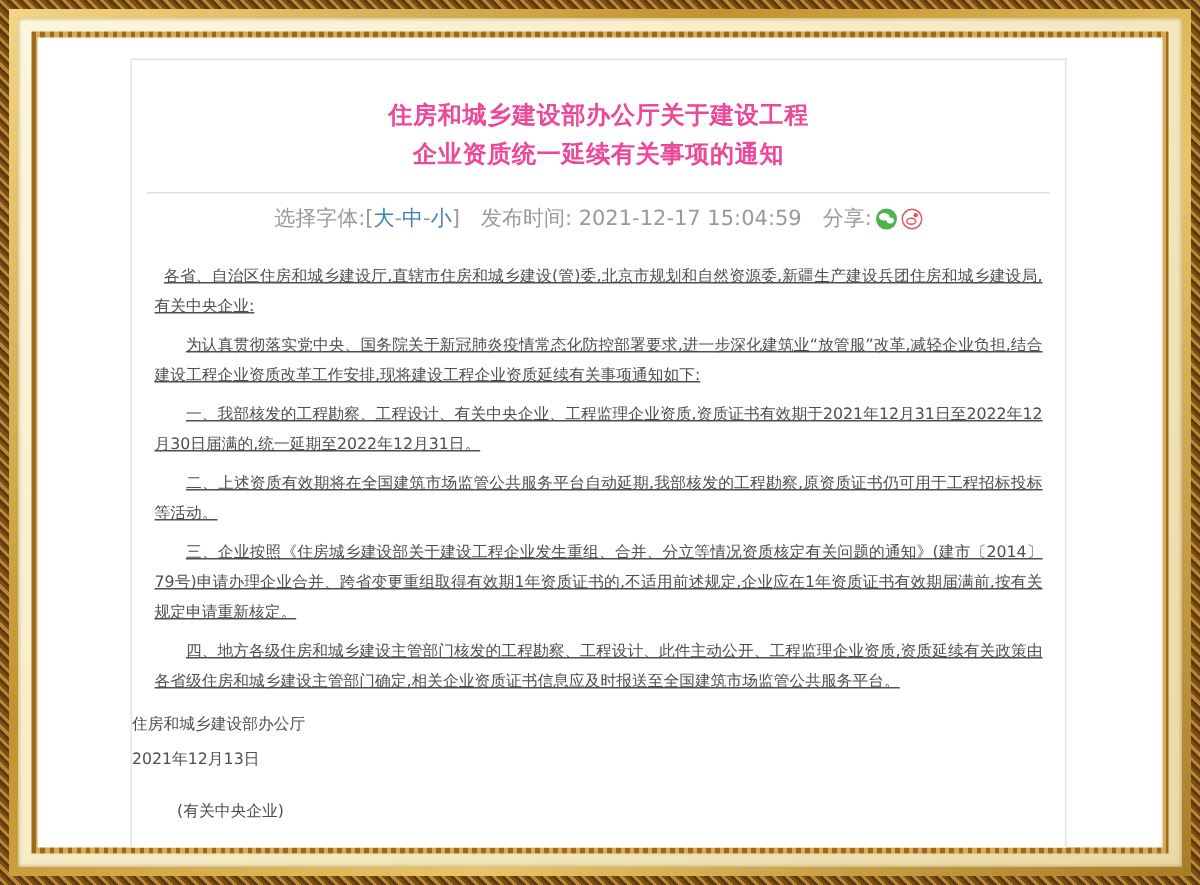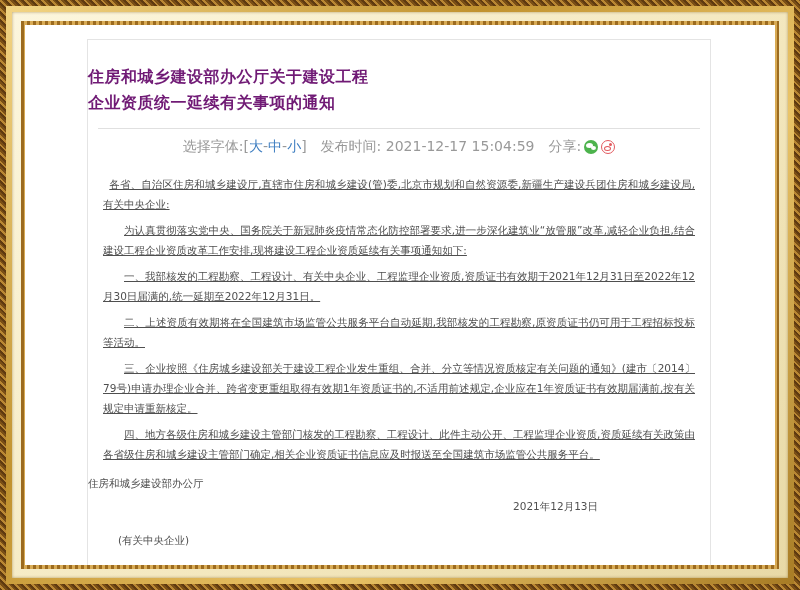--- a/index.html
+++ b/index.html
@@ -30,22 +30,22 @@
   }
   .page{width:100%;height:100%;background:#ffffff;position:relative;overflow:hidden;}
 
   
   .content-box{
     position:absolute;left:62px;top:14px;width:624px;bottom:-20px;
     background:#ffffff;border:1px solid #e4e4e4;border-bottom:none;
     box-sizing:border-box;
   }
   .doc-title{
-    margin-top:24px;text-align:left;font-weight:bold;
-    font-size:16px;line-height:26px;color:#701a75;letter-spacing:.5px;
+    margin-top:24px;text-align:center;font-weight:bold;
+    font-size:16px;line-height:26px;color:#ec4899;letter-spacing:.5px;
   }
   .divider{border:none;border-top:1px solid #e0e0e0;margin:12px 10px 0 10px;}
   .meta-bar{
     margin-top:9px;text-align:center;font-size:14px;color:#999999;
     line-height:16px;white-space:nowrap;
   }
   .meta-bar .blue{color:#3e7ec1;cursor:pointer;}
   .meta-sep{display:inline-block;width:14px;}
   .share-icon{display:inline-block;width:14px;height:14px;border-radius:50%;
     vertical-align:-3px;position:relative;margin-left:3px;cursor:pointer;}
@@ -63,21 +63,21 @@
   .doc-body{
     margin-top:20px;padding:0 15px;font-size:10.5px;color:#4f4f4f;
     line-height:20px;text-align:justify;
   }
   .doc-body p{margin:0 0 6px 0;text-decoration:underline;}
   .indent{text-indent:2em;}
   .indent-sm{text-indent:.6em;}
 
   .signature{margin-top:8px;font-size:10.5px;color:#4f4f4f;line-height:23px;}
   .sig-org{text-align:left;padding-right:100px;}
-  .sig-date{text-align:right;padding-right:112px;}
+  .sig-date{text-align:left;padding-right:112px;}
 
   .disclosure{margin-top:16px;padding-left:30px;font-size:10.5px;color:#4f4f4f;}
 </style>
 </head>
 <body>
 
 <div class="frame">
   <div class="band band-outer">
     <div class="band band-gold">
       <div class="band band-ivory">

